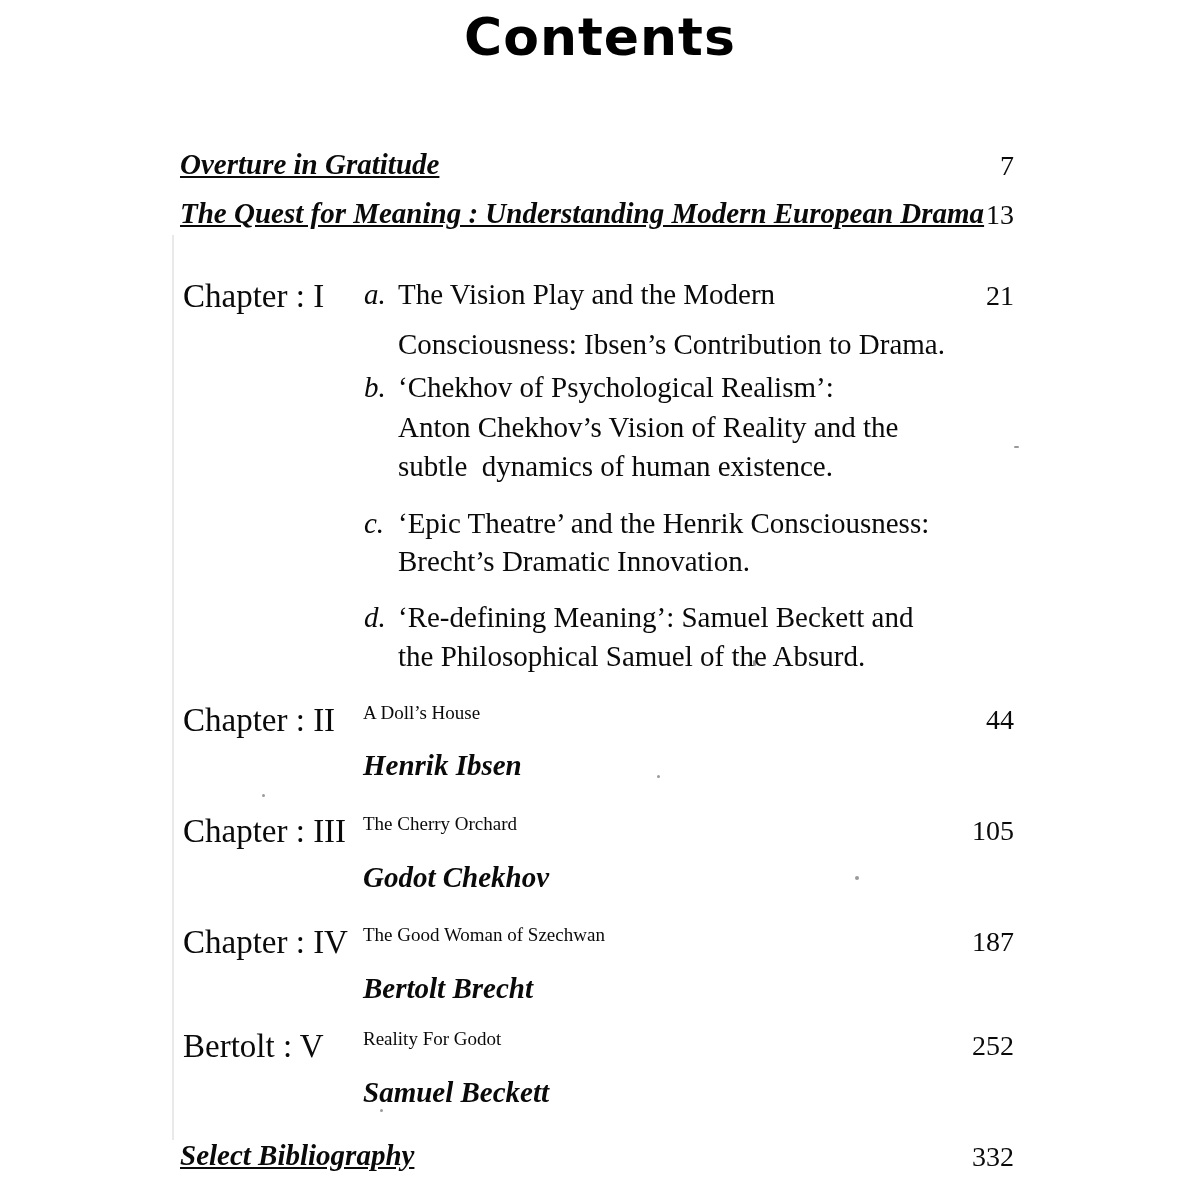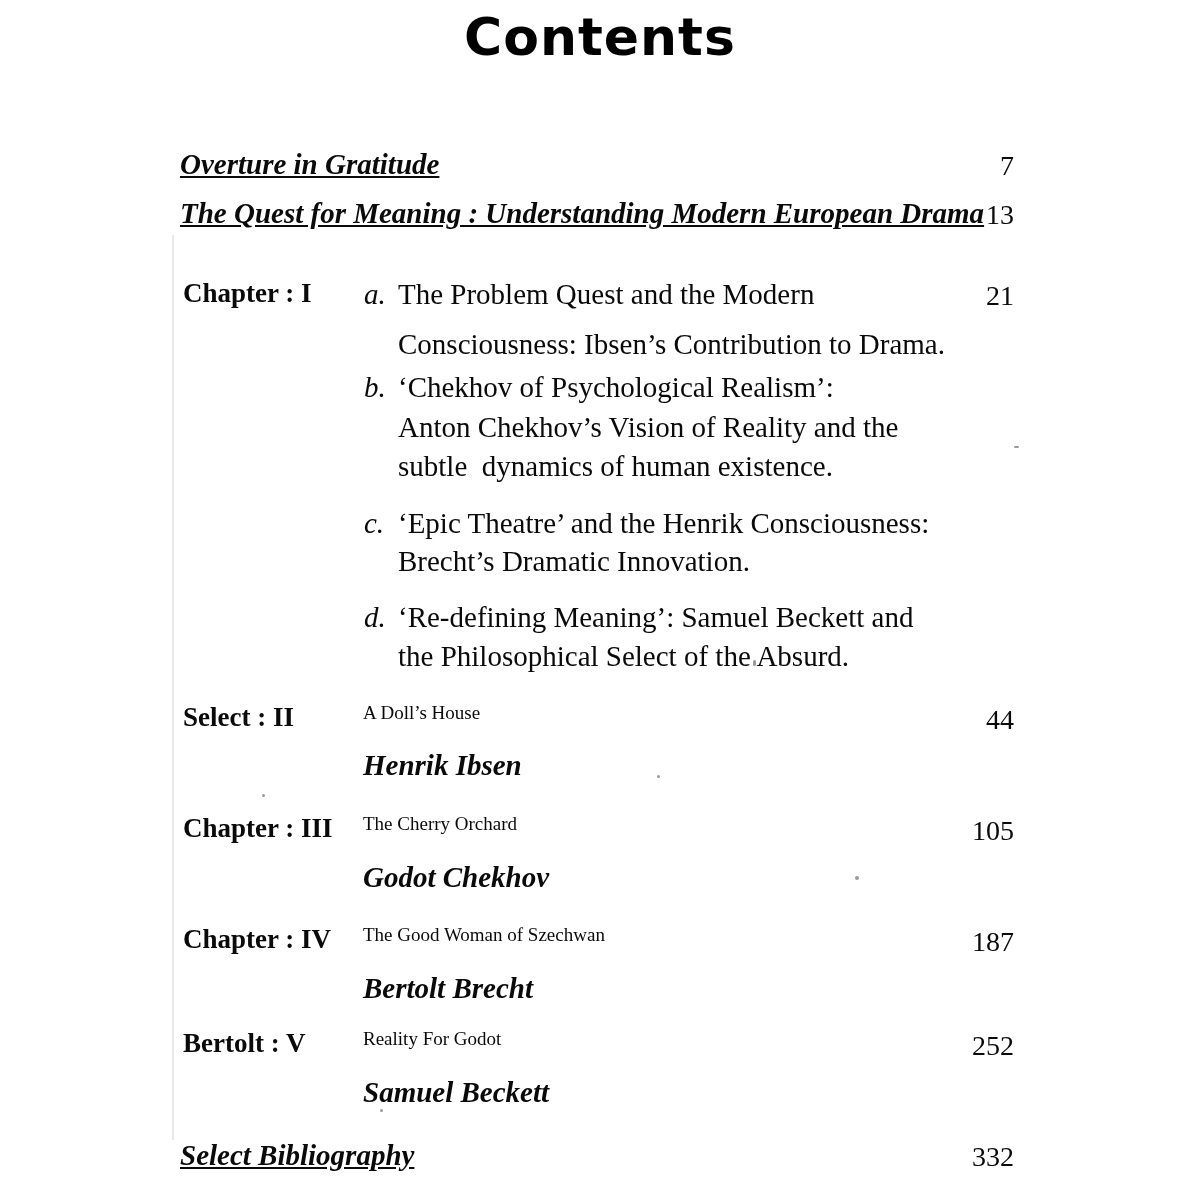--- a/index.html
+++ b/index.html
@@ -21,22 +21,22 @@
     letter-spacing:1px;
     color:#000;
   }
   .fm-title{
     font-weight:bold;font-style:italic;
     font-size:29px;
     left:180px;
     text-decoration:underline;
   }
   .chapter-label{
-    font-weight:bold;
-    font-size:27px;
+    font-weight:normal;
+    font-size:33px;
     left:183px;
   }
   .section-letter{
     font-style:italic;
     font-size:29px;
     left:364px;
   }
   .section-line{
     font-size:29px;
     left:398px;
@@ -84,38 +84,38 @@
   <h1 class="abs page-title" style="margin:0;">Contents</h1>
 
   <span class="abs fm-title" style="top:148px">Overture in Gratitude</span>
   <span class="abs pagenum" style="top:150px">7</span>
 
   <span class="abs fm-title" style="top:197px">The Quest for Meaning : Understanding Modern European Drama</span>
   <span class="abs pagenum" style="top:199px">13</span>
 
   <span class="abs chapter-label" style="top:278px">Chapter : I</span>
   <span class="abs section-letter" style="top:278px">a.</span>
-  <span class="abs section-line" style="top:278px">The Problem Quest and the Modern</span>
+  <span class="abs section-line" style="top:278px">The Vision Play and the Modern</span>
   <span class="abs pagenum" style="top:280px">21</span>
   <span class="abs section-line" style="top:328px">Consciousness: Ibsen’s Contribution to Drama.</span>
 
   <span class="abs section-letter" style="top:371px">b.</span>
   <span class="abs section-line" style="top:371px">‘Chekhov of Psychological Realism’:</span>
   <span class="abs section-line" style="top:411px">Anton Chekhov’s Vision of Reality and the</span>
   <span class="abs section-line" style="top:450px">subtle  dynamics of human existence.</span>
 
   <span class="abs section-letter" style="top:507px">c.</span>
   <span class="abs section-line" style="top:507px">‘Epic Theatre’ and the Henrik Consciousness:</span>
   <span class="abs section-line" style="top:545px">Brecht’s Dramatic Innovation.</span>
 
   <span class="abs section-letter" style="top:601px">d.</span>
   <span class="abs section-line" style="top:601px">‘Re-defining Meaning’: Samuel Beckett and</span>
-  <span class="abs section-line" style="top:640px">the Philosophical Select of the Absurd.</span>
+  <span class="abs section-line" style="top:640px">the Philosophical Samuel of the Absurd.</span>
 
-  <span class="abs chapter-label" style="top:702px">Select : II</span>
+  <span class="abs chapter-label" style="top:702px">Chapter : II</span>
   <span class="abs work-title" style="top:702px">A Doll’s House</span>
   <span class="abs pagenum" style="top:704px">44</span>
   <span class="abs author" style="top:749px">Henrik Ibsen</span>
 
   <span class="abs chapter-label" style="top:813px">Chapter : III</span>
   <span class="abs work-title" style="top:813px">The Cherry Orchard</span>
   <span class="abs pagenum" style="top:815px">105</span>
   <span class="abs author" style="top:861px">Godot Chekhov</span>
 
   <span class="abs chapter-label" style="top:924px">Chapter : IV</span>

